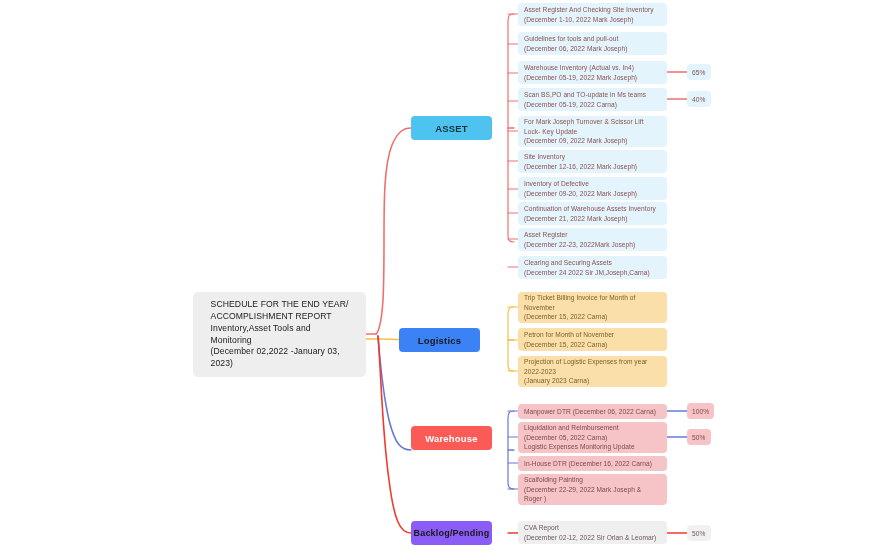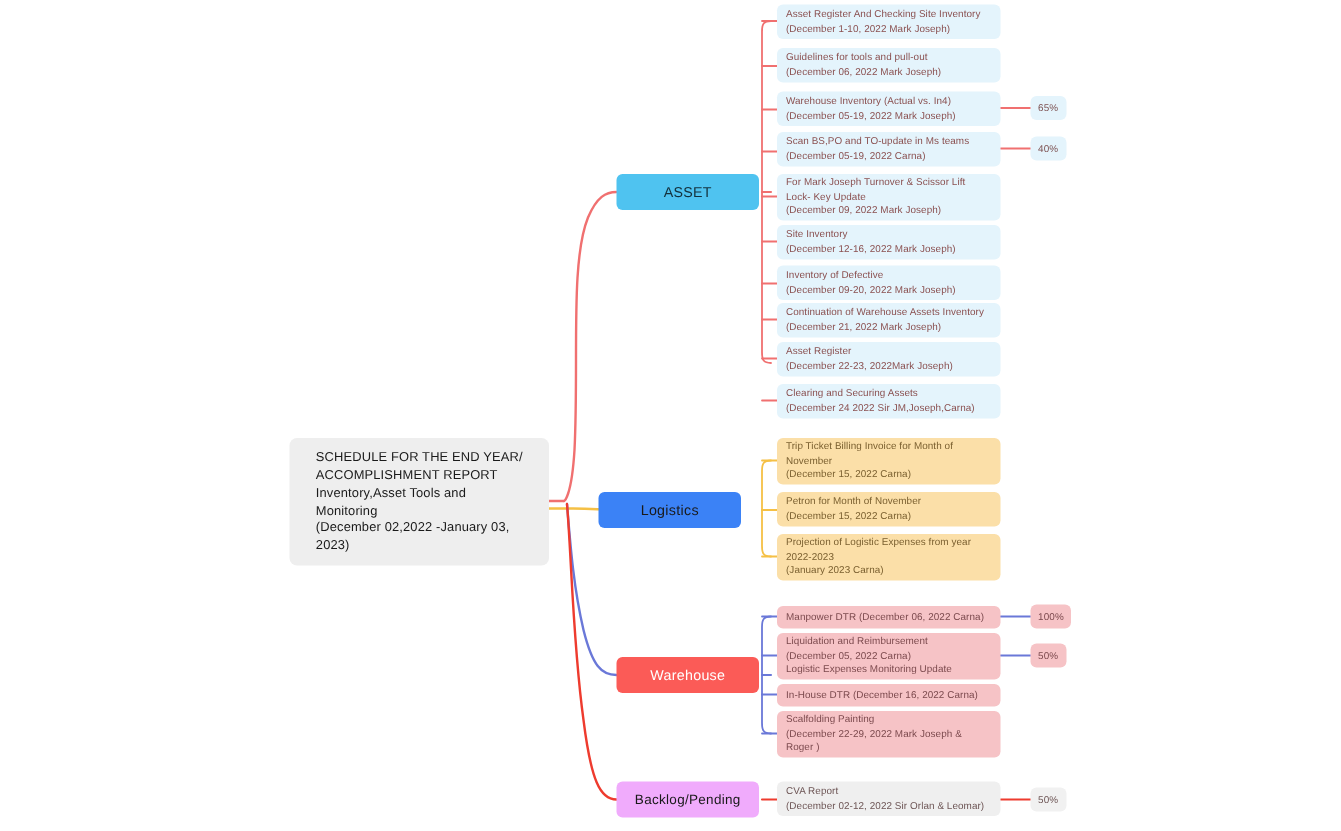--- a/index.html
+++ b/index.html
@@ -47,34 +47,34 @@
     color: #1a1a1a;
     text-align: left;
     white-space: pre-line;
     letter-spacing: 0.1px;
   }
 
   
   .branch-node {
     position: absolute;
     height: 24px;
-    width: 95px;
+    width: 81px;
     border-radius: 4px;
     display: flex;
     align-items: center;
     justify-content: center;
     font-size: 9.5px;
-    font-weight: normal;
+    font-weight: bold;
     letter-spacing: 0.2px;
     box-sizing: border-box;
   }
   .branch-asset     { left: 411px; top: 116px; background: #4FC3F0; color: #13313d; }
   .branch-logistics { left: 399px; top: 328px; background: #3b82f6; color: #1a1a1a; }
-  .branch-warehouse { left: 411px; top: 438px; background: #FB5B57; color: #ffffff; }
-  .branch-backlog   { left: 411px; top: 521px; background: #f0abfc; color: #1a1a1a; font-size: 9px;}
+  .branch-warehouse { left: 411px; top: 426px; background: #FB5B57; color: #ffffff; }
+  .branch-backlog   { left: 411px; top: 521px; background: #8b5cf6; color: #1a1a1a; font-size: 9px;}
 
   
   .leaf {
     position: absolute;
     border-radius: 4px;
     box-sizing: border-box;
     padding: 3px 5px 3px 6px;
     font-size: 6.6px;
     line-height: 1.5;
     white-space: pre-line;

